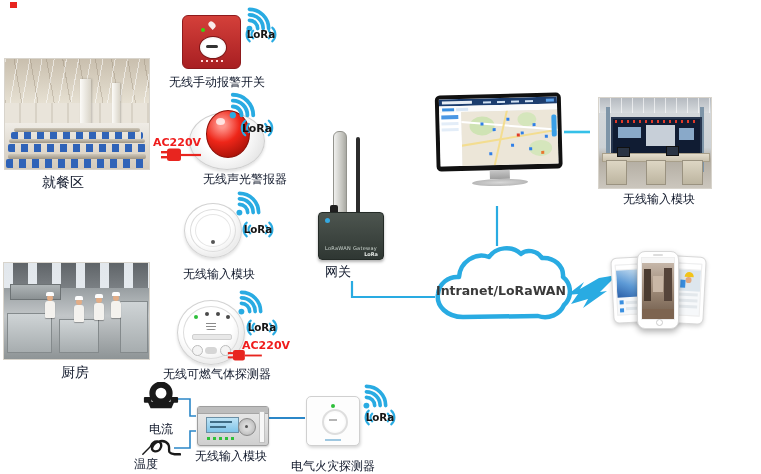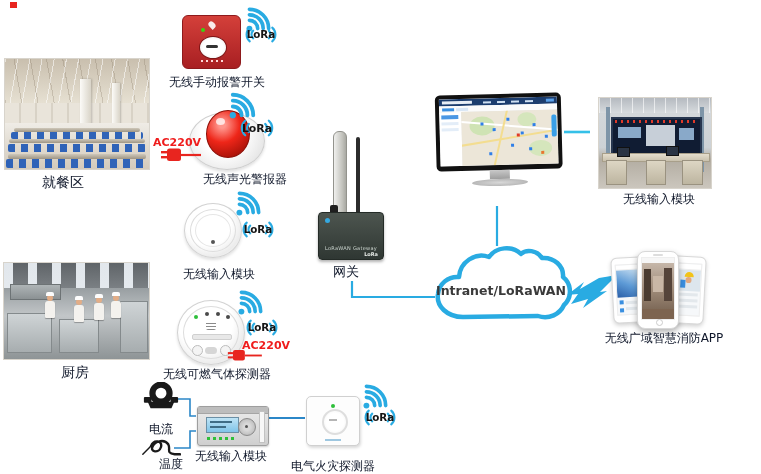--- a/index.html
+++ b/index.html
@@ -262,21 +262,21 @@
     <rect x="2" y="15" width="8" height="6" rx="1" fill="#1a1a1a"></rect>
       <rect x="30" y="15" width="8" height="6" rx="1" fill="#1a1a1a"></rect>
     <circle cx="20" cy="11" r="9" fill="none" stroke="#1a1a1a" stroke-width="6.5"></circle>
   </svg>
   <div class="lbl" style="left:161px;top:421px;">电流</div>
 
   <svg class="abs" style="left:141px;top:436px;" width="40" height="22" viewBox="0 0 44 24">
     <path d="M2 20 L11 11" stroke="#1a1a1a" stroke-width="1.6" stroke-linecap="round"></path>
     <path d="M11 11 c3 -8 13 -6 11 1 c-2 7 -13 6 -9 -1 c3 -6 13 -8 17 -2 c3 5 -3 10 7 11 h6" fill="none" stroke="#1a1a1a" stroke-width="2.6" stroke-linecap="round"></path>
   </svg>
-  <div class="lbl" style="left:171px;top:456px;">温度</div>
+  <div class="lbl" style="left:146px;top:456px;">温度</div>
 
   <div class="abs dev-panel" style="left:197px;top:406px;width:70px;height:38px;">
     <div class="strip"></div>
     <div class="lcd">
         <i></i>
         <b></b>
       </div>
     <div class="leds"></div>
     <div class="pad">
         <i></i>
@@ -312,21 +312,21 @@
   <div class="lbl" style="left:333px;top:458px;">电气火灾探测器</div>
 
   <div class="abs ant-thick" style="left:333px;top:131px;width:12px;height:84px;"></div>
   <div class="ant-joint" style="left:330px;top:205px;width:8px;height:12px;"></div>
   <div class="abs ant-thin" style="left:356px;top:137px;width:3.5px;height:78px;"></div>
   <div class="abs gw-box" style="left:318px;top:212px;width:64px;height:46px;">
     <div class="blogo"></div>
     <div class="txt">LoRaWAN Gateway</div>
     <div class="mark">LoRa</div>
   </div>
-  <div class="lbl" style="left:346px;top:263px;font-size:13px;">网关</div>
+  <div class="lbl" style="left:338px;top:263px;font-size:13px;">网关</div>
 
   <svg class="abs" style="left:430px;top:243px;" width="142" height="84" viewBox="0 0 142 84">
     <path d="M33 74 C17 74 6 63 8 51 C9 41 18 33 29 34 C30 19 45 9 59 14 C66 4 82 2 91 11 C96 6 107 7 112 15 C124 14 134 23 133 34 C141 40 143 54 134 62 C130 71 119 77 108 73 Z" fill="#ffffff" stroke="#29abe2" stroke-width="4.5" stroke-linejoin="round"></path>
   </svg>
   <div class="cloud-text" style="left:501px;top:283px;">Intranet/LoRaWAN</div>
 
   <div class="abs" style="left:436px;top:94px;width:128px;height:98px;transform:rotate(-1.5deg);">
     <div class="abs" style="left:0;top:0;width:126px;height:76px;background:#111;border-radius:5px;padding:0;">
       <div class="abs" style="left:4px;top:4px;right:4px;bottom:5px;background:#fff;overflow:hidden;">
         <div class="abs" style="left:0;top:0;width:100%;height:7px;background:#1c3d6e;">
@@ -408,15 +408,14 @@
     <div class="abs" style="left:50%;top:2px;width:10px;height:2px;margin-left:-5px;background:#ddd;border-radius:2px;"></div>
     <div class="scr" style="top:5px;bottom:8px;background:linear-gradient(#cdbfb2 0%,#9b8775 55%,#6e5a49 100%);">
       <div class="abs" style="left:0;top:0;width:100%;height:5px;background:#f6f6f6;"></div>
       <div class="abs" style="left:6%;top:18%;width:22%;height:52%;background:#4a3b30;"></div>
       <div class="abs" style="right:6%;top:16%;width:24%;height:54%;background:#55443a;"></div>
       <div class="abs" style="left:34%;top:30%;width:32%;height:26%;background:#c9b7a6;"></div>
       <div class="abs" style="left:0;bottom:0;width:100%;height:16%;background:#7d6450;"></div>
     </div>
     <div class="dot" style="left:50%;bottom:2px;width:5px;height:5px;margin-left:-2.5px;border:1px solid #ccc;background:#fff;"></div>
   </div>
-  <div class="lbl" style="left:664px;top:330px;">无线广域智慧消防APP</div>
 
 </div>
 
 </body></html>

